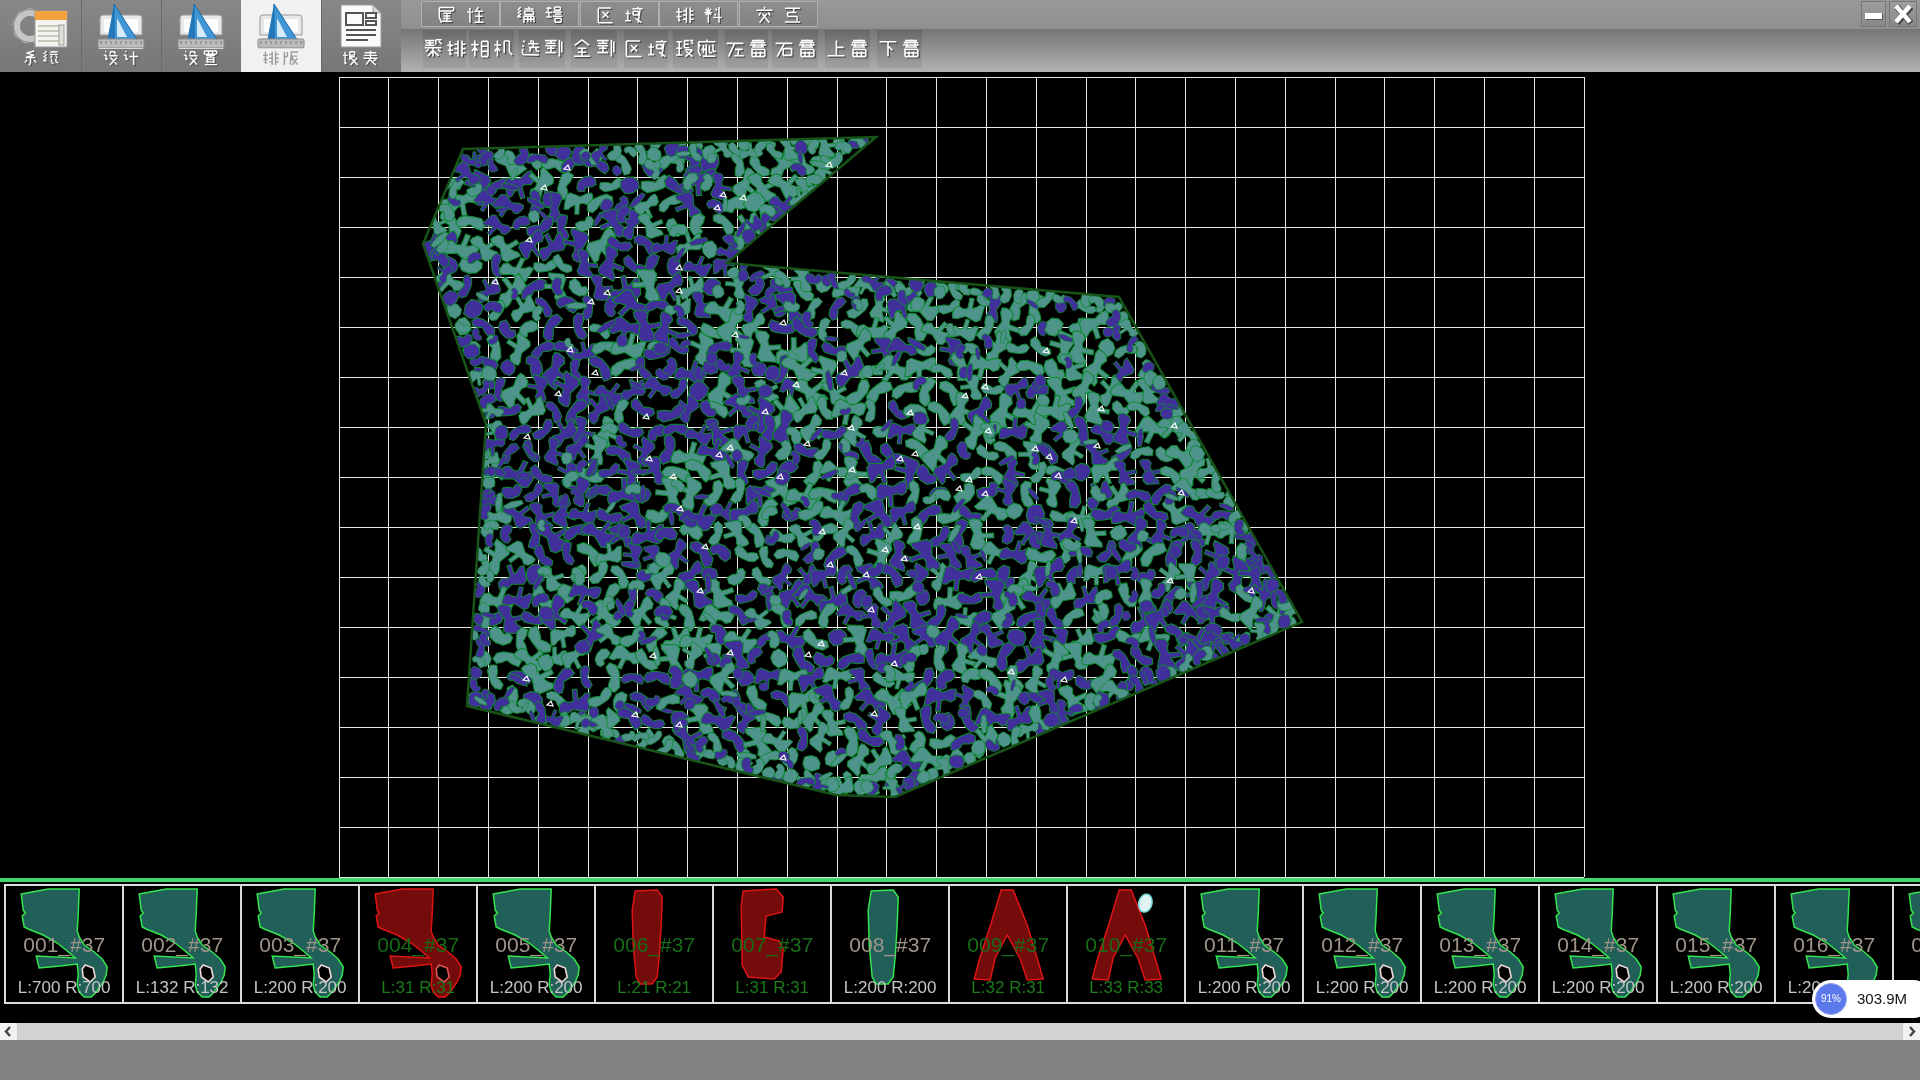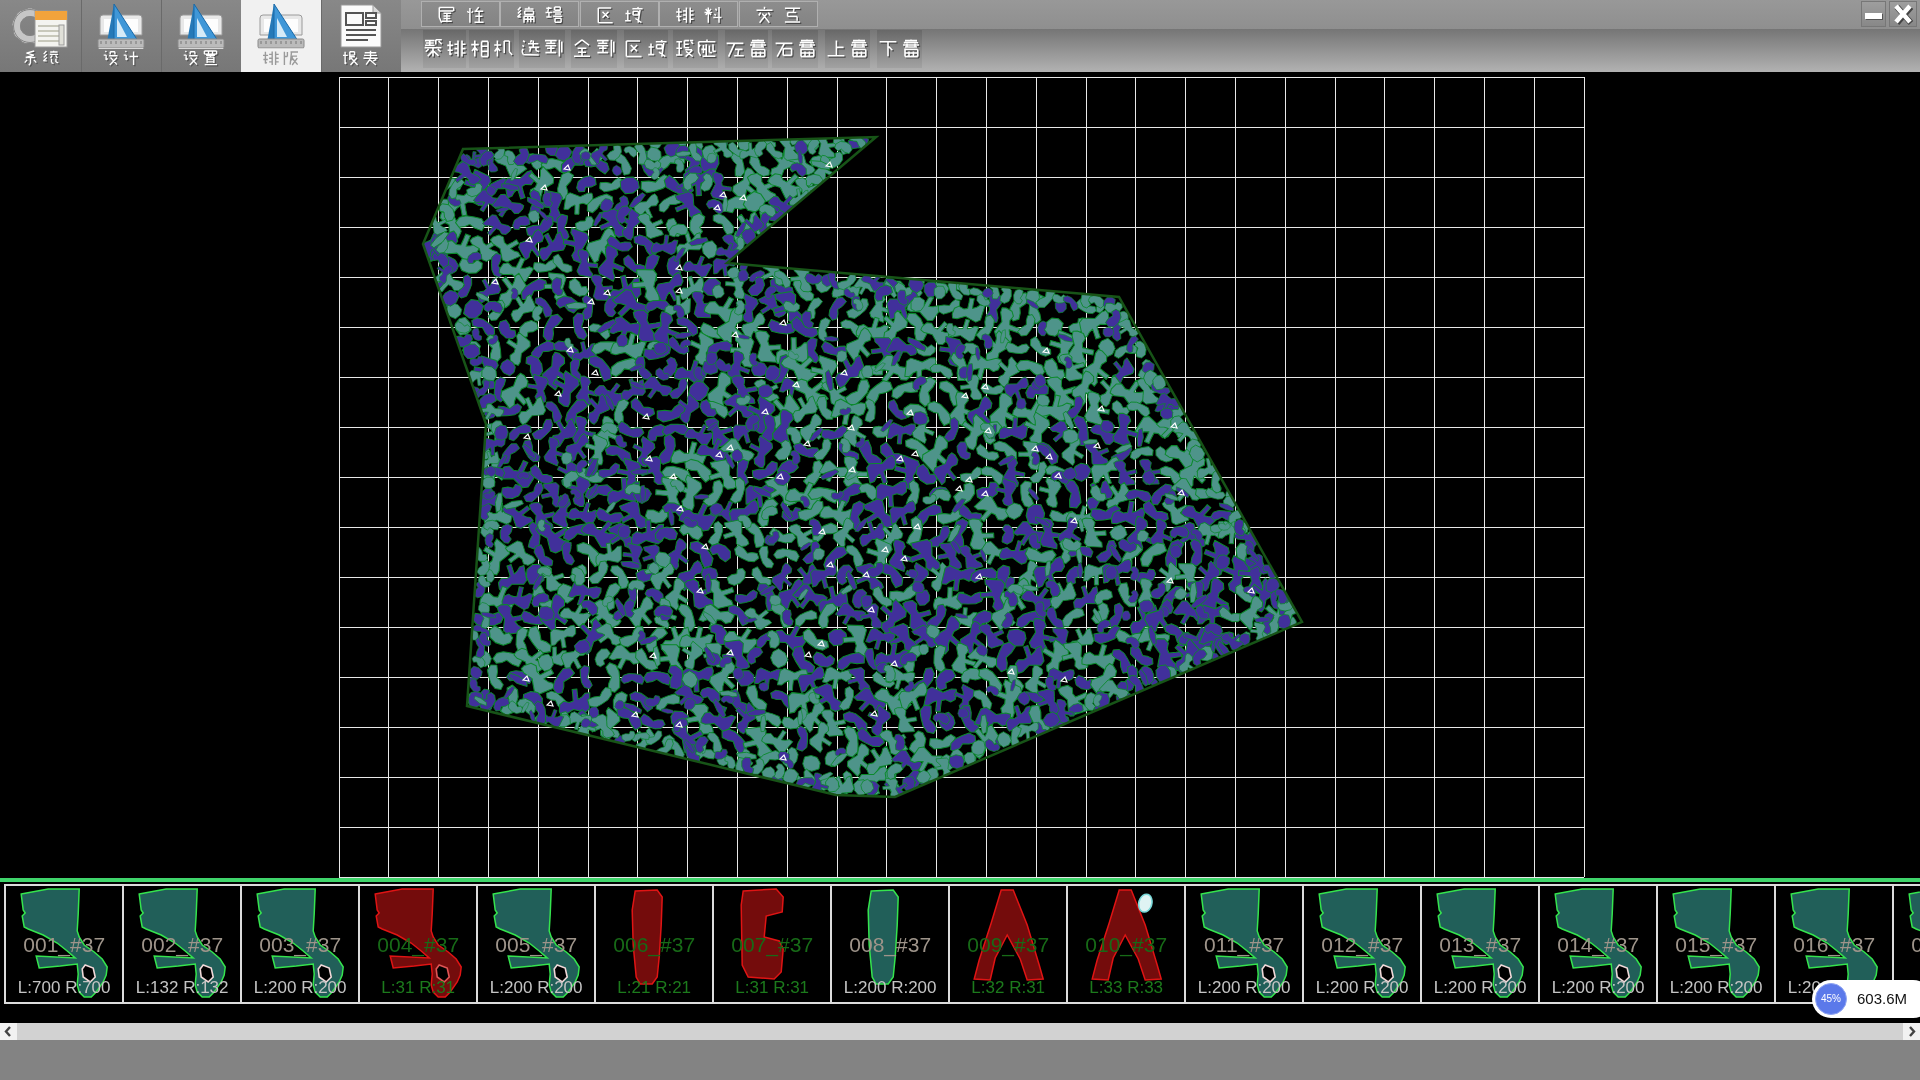--- a/index.html
+++ b/index.html
@@ -1813,15 +1813,15 @@
       <svg width="17" height="17" style="position:absolute;left:0;top:0">
         <path d="M10,4L6,8.5L10,13" stroke="#444" stroke-width="2.4" fill="none"></path>
       </svg>
       <div style="position:absolute;left:1903px;top:0;width:17px;height:17px;background:#f2f2f2"></div>
       <svg width="17" height="17" style="position:absolute;left:1903px;top:0">
         <path d="M7,4L11,8.5L7,13" stroke="#444" stroke-width="2.4" fill="none"></path>
       </svg>
     </div>
     <div style="position:absolute;left:0;top:1040px;width:1920px;height:40px;background:#838383"></div>
     <div style="position:absolute;left:1812px;top:980px;width:120px;height:38px;background:#fff;border-radius:19px;z-index:5">
-      <div style="position:absolute;left:3px;top:3px;width:32px;height:32px;border-radius:50%;background:#5b79ea;border:1px solid #8fa4f2;box-sizing:border-box;color:#fff;font-size:10px;text-align:center;line-height:30px">45%</div>
-      <div style="position:absolute;left:45px;top:10px;font-size:15px;color:#111">603.6M</div>
+      <div style="position:absolute;left:3px;top:3px;width:32px;height:32px;border-radius:50%;background:#5b79ea;border:1px solid #8fa4f2;box-sizing:border-box;color:#fff;font-size:10px;text-align:center;line-height:30px">91%</div>
+      <div style="position:absolute;left:45px;top:10px;font-size:15px;color:#111">303.9M</div>
     </div>
   </div>
 </body></html>

